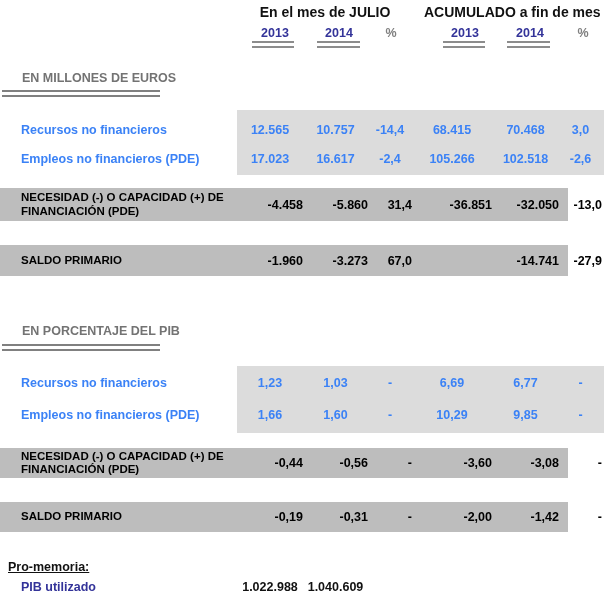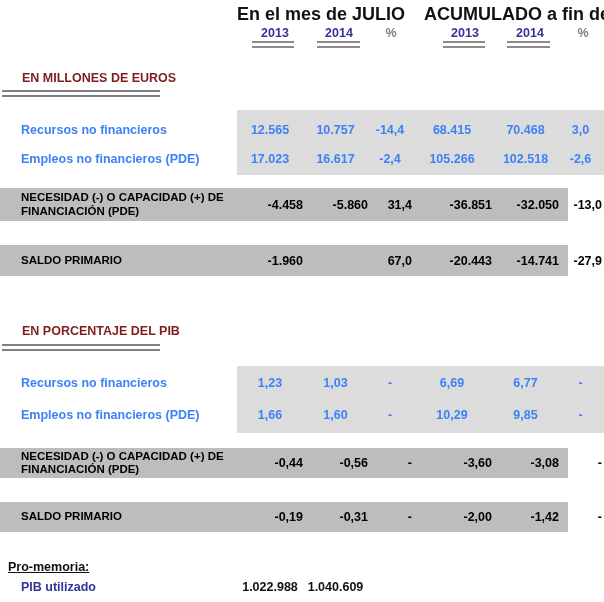--- a/index.html
+++ b/index.html
@@ -2,38 +2,38 @@
 <html><head>
 <meta charset="utf-8">
 <style>
   html,body{margin:0;padding:0;background:#ffffff;}
   .page{
     position:relative;width:604px;height:602px;background:#ffffff;
     font-family:"Liberation Sans", sans-serif;overflow:hidden;
   }
   
   .hgroup{
-    position:absolute;top:4px;font-size:18px;font-weight:bold;color:#111;
-    text-align:left;white-space:nowrap;
+    position:absolute;top:4px;font-size:14px;font-weight:bold;color:#111;
+    text-align:center;white-space:nowrap;
   }
   .g1{left:237px;width:176px;}
   .g2{left:424px;width:164px;}
   .yh{
     position:absolute;top:26px;height:15px;line-height:15px;
     font-size:12.5px;font-weight:bold;color:#333399;text-align:center;
   }
   .pcth{color:#808080;}
   .dbl{
     position:absolute;top:41px;height:3px;
     border-top:2px solid #8c8c8c;border-bottom:2px solid #8c8c8c;
   }
   
   .sect{
     position:absolute;left:22px;font-size:12.5px;font-weight:bold;
-    color:#7f1d1d;white-space:nowrap;
+    color:#737373;white-space:nowrap;
   }
   .sect-line{
     position:absolute;left:2px;width:158px;height:3px;
     border-top:2px solid #808080;border-bottom:2px solid #808080;
   }
   
   .lightblock{position:absolute;left:237px;width:367px;background:#dcdcdc;}
   
   .row{
     position:absolute;left:0;width:604px;height:22px;line-height:22px;
@@ -122,22 +122,22 @@
     <div class="cell c2">-5.860</div>
     <div class="cell c3">31,4</div>
     <div class="cell c4">-36.851</div>
     <div class="cell c5">-32.050</div>
     <div class="cell c6">-13,0</div>
   </div>
 
   <div class="band" style="top:245px;height:31px;">
     <div class="band-label">SALDO PRIMARIO</div>
     <div class="cell c1">-1.960</div>
+    <div class="cell c2">-3.273</div>
     <div class="cell c3">67,0</div>
-    <div class="cell c4">-20.443</div>
     <div class="cell c5">-14.741</div>
     <div class="cell c6">-27,9</div>
   </div>
 
   <div class="sect" style="top:324px;">EN PORCENTAJE DEL PIB</div>
   <div class="sect-line" style="top:344px;"></div>
 
   <div class="lightblock" style="top:366px;height:67px;"></div>
 
   <div class="row" style="top:372px;">

